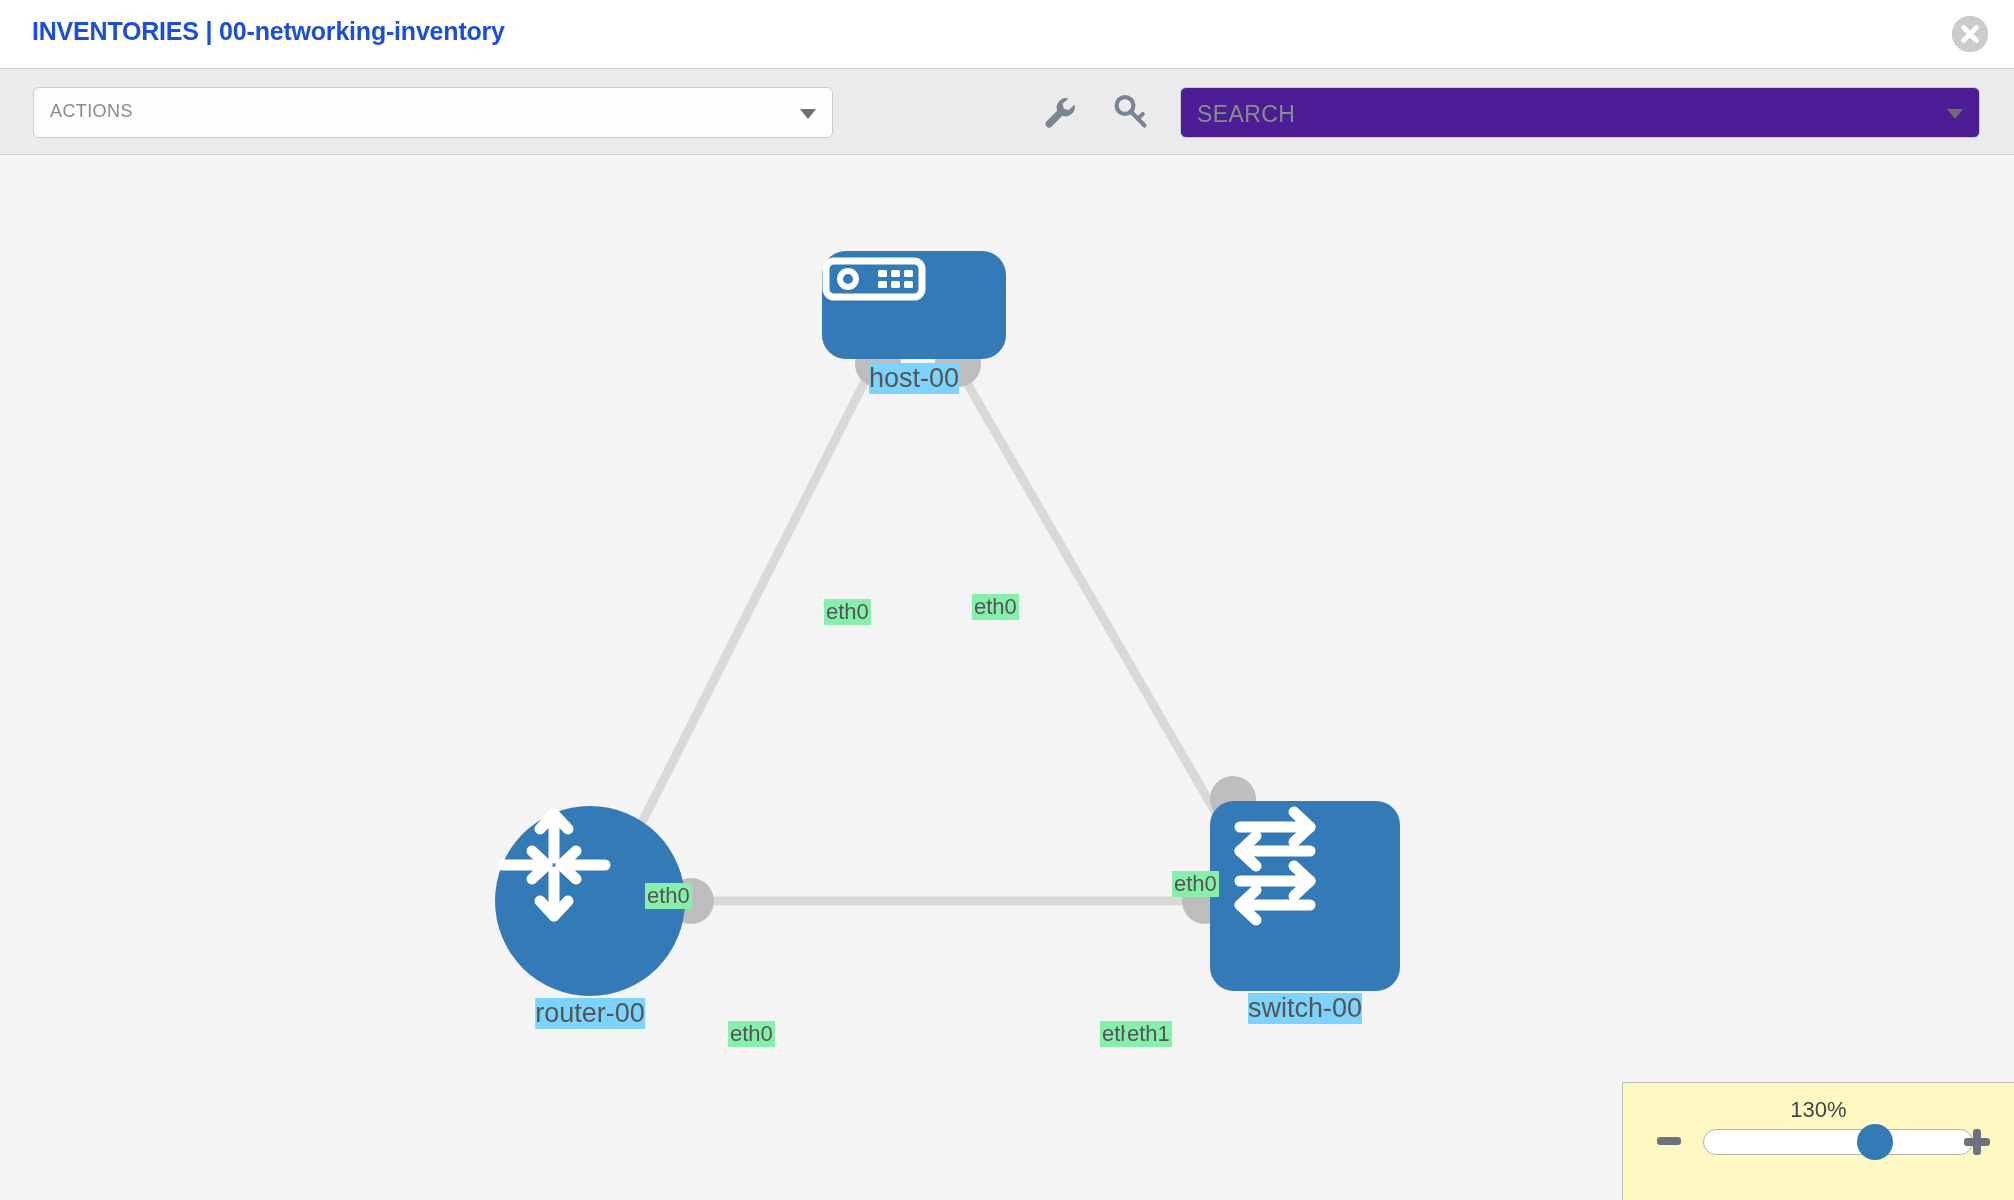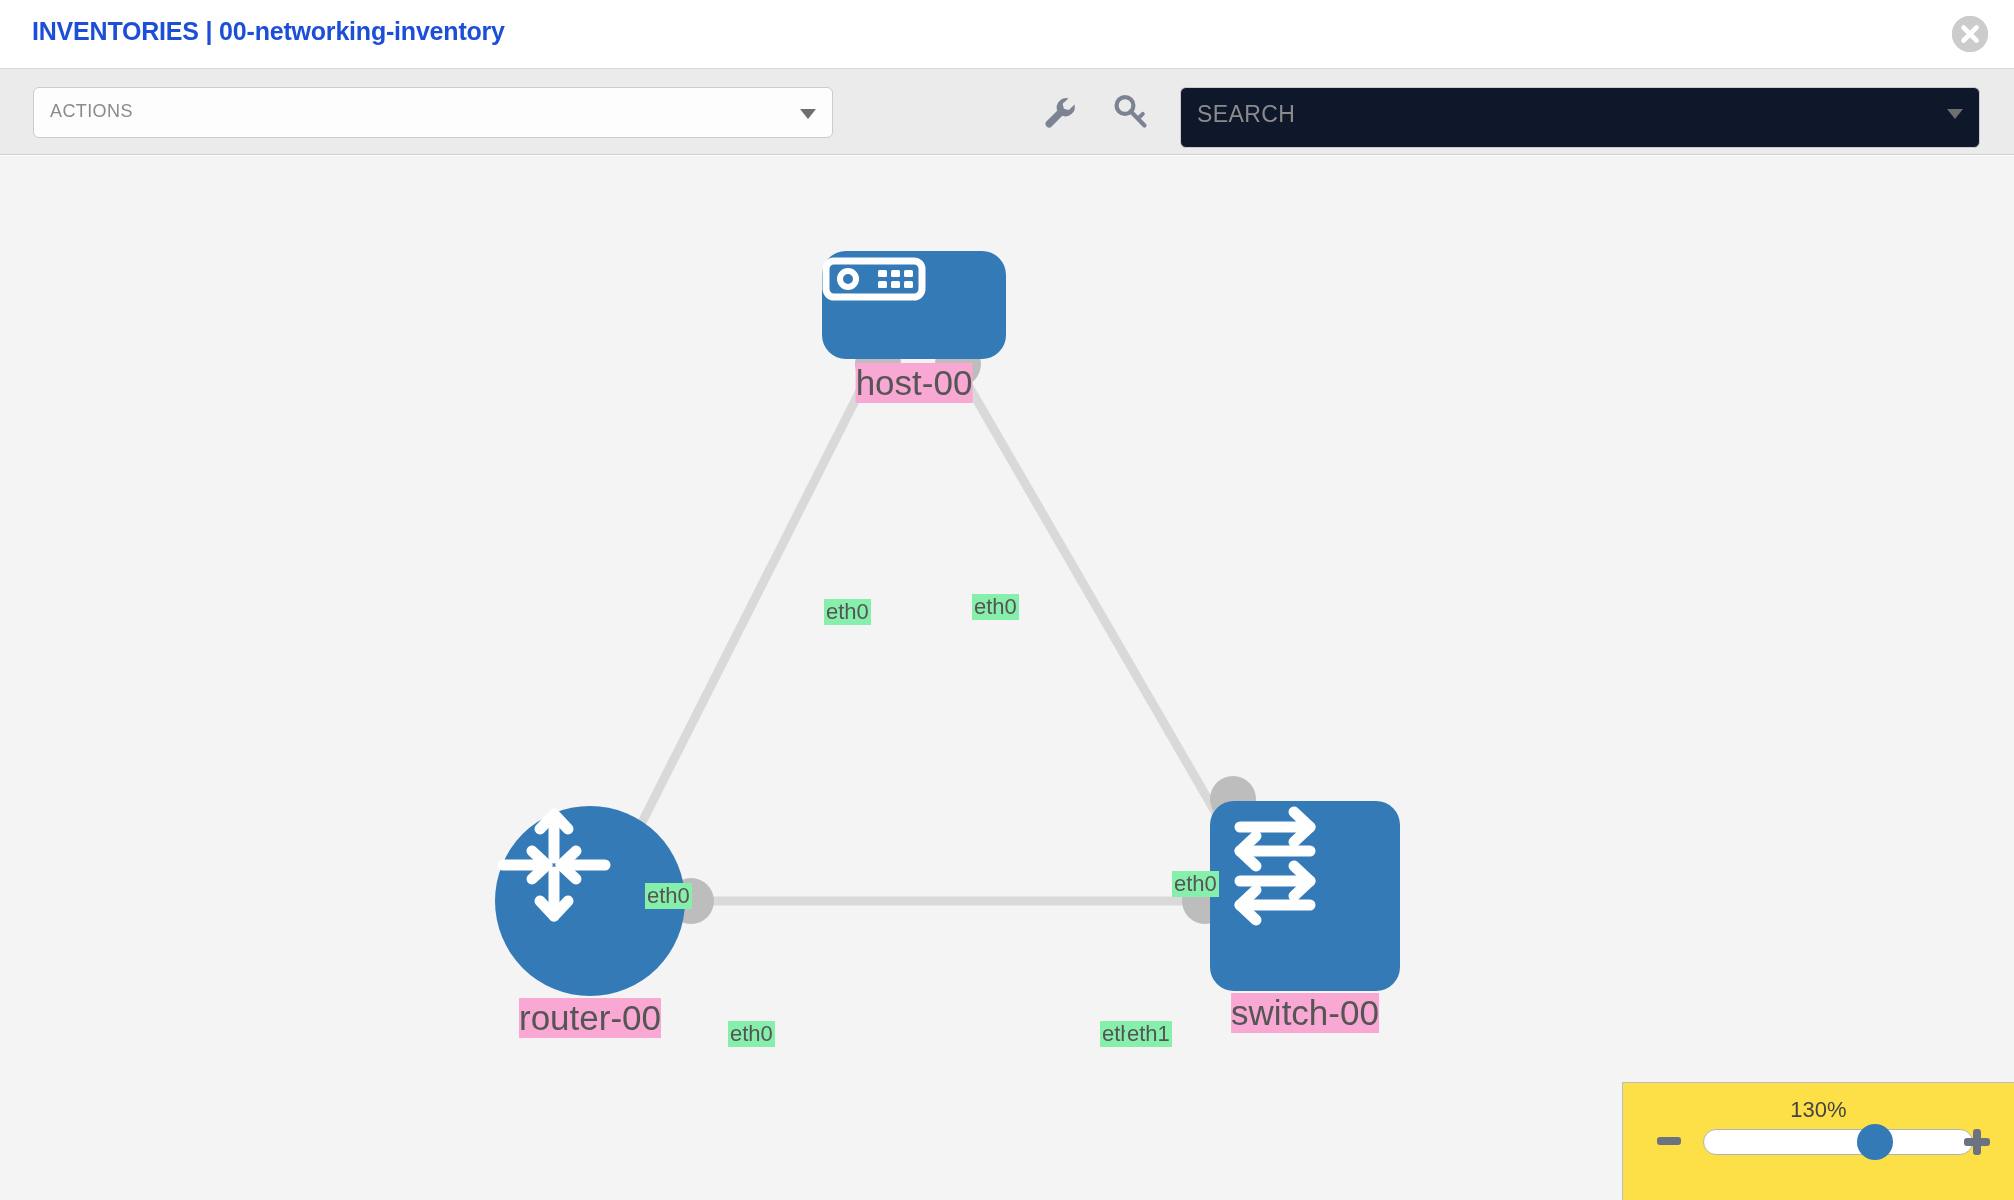--- a/index.html
+++ b/index.html
@@ -64,22 +64,22 @@
   .tool-icon {
     position: absolute; top: 22px;
     width: 42px; height: 42px;
     cursor: pointer;
   }
   .tool-icon.wrench { left: 1038px; }
   .tool-icon.key    { left: 1110px; }
 
   .search-box {
     position: absolute; left: 1180px; top: 18px;
-    width: 800px; height: 61px;
-    background: #0f172a;
+    width: 800px; height: 51px;
+    background: #4c1d95;
     border: 1px solid #cbcbcb;
     border-radius: 6px;
     cursor: text;
     padding-left: 32px;
   }
   .search-label {
     position: absolute; left: 16px; top: 13px;
     font-size: 23px; color: #8b8b8b;
     letter-spacing: 0.4px;
   }
@@ -98,22 +98,22 @@
     position: absolute; left: 0; top: 0;
     background: #337ab7;
     display: flex; align-items: center; justify-content: center;
     cursor: pointer;
   }
   .node-shape.rounded { border-radius: 24px; }
   .node-shape.circle  { border-radius: 50%; }
 
   .node-label {
     position: absolute;
-    font-size: 35px; color: #555555;
-    background: #f9a8d4;
+    font-size: 27px; color: #555555;
+    background: #7dd3fc;
     white-space: nowrap;
     text-align: center;
     left: 50%;
     transform: translateX(-50%);
   }
 
   .endpoint {
     position: absolute;
     width: 46px; height: 46px;
     border-radius: 50%;
@@ -126,21 +126,21 @@
     font-size: 22px; color: #555555;
     background: #86efac;
     white-space: nowrap;
     padding: 0 2px;
   }
 
   
   .zoom-panel {
     position: absolute; left: 1622px; top: 1082px;
     width: 392px; height: 118px;
-    background: #fde047;
+    background: #fef9c3;
     border-top: 1px solid #bdbdbd;
     border-left: 1px solid #bdbdbd;
   }
   .zoom-percent {
     position: absolute; left: 0; right: 0; top: 14px;
     text-align: center;
     font-size: 22px; color: #444444;
   }
   .zoom-minus, .zoom-plus {
     position: absolute; top: 44px;

